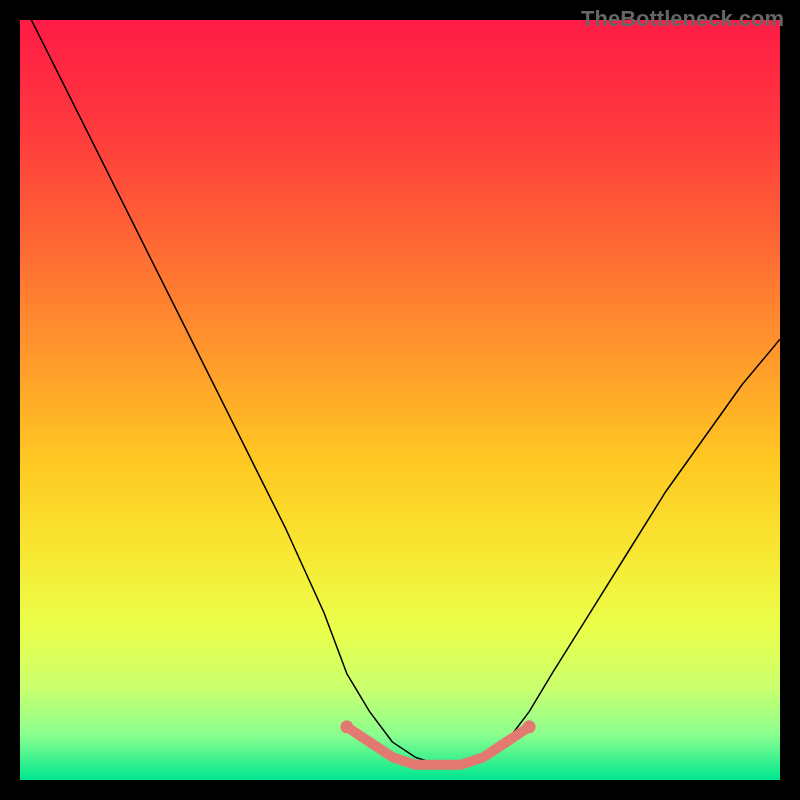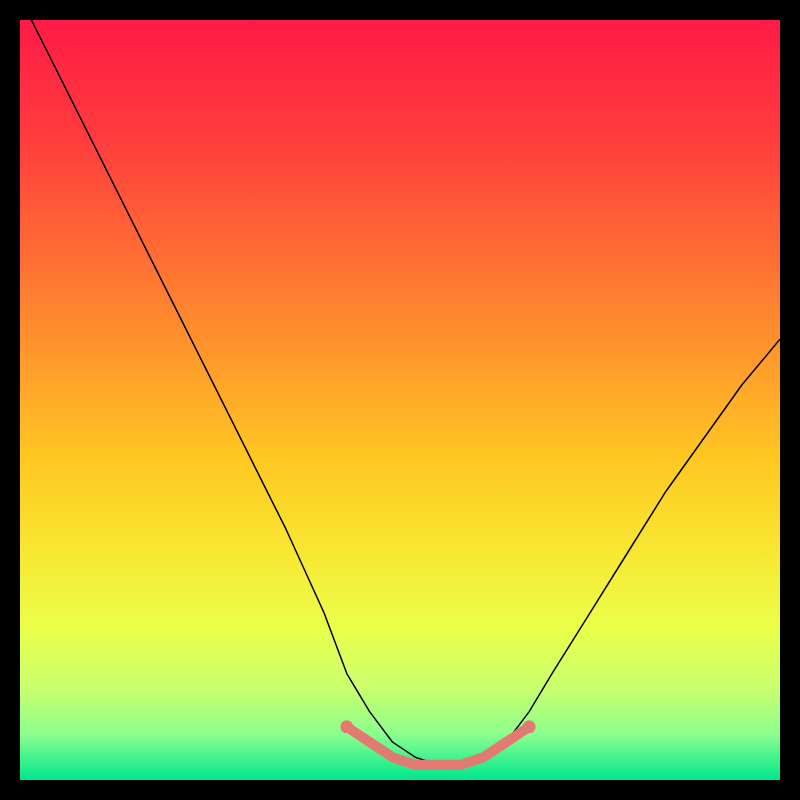--- a/index.html
+++ b/index.html
@@ -36,20 +36,21 @@
     background: #000;
   }
   svg {
     display: block;
   }
 </style>
 </head>
 <body>
 
 <div class="container">
+  <div class="watermark">TheBottleneck.com</div>
   <div class="plot-frame">
     <svg id="chart-svg" width="760" height="760" viewBox="0 0 760 760">
       <defs>
         <linearGradient id="bg-grad" x1="0" y1="0" x2="0" y2="1">
             <stop offset="0%" stop-color="#ff1b46"></stop>
             <stop offset="15%" stop-color="#ff3b3d"></stop>
             <stop offset="30%" stop-color="#ff6a34"></stop>
             <stop offset="45%" stop-color="#ff9b2b"></stop>
             <stop offset="57.99999999999999%" stop-color="#ffc822"></stop>
             <stop offset="70%" stop-color="#f8e732"></stop>

